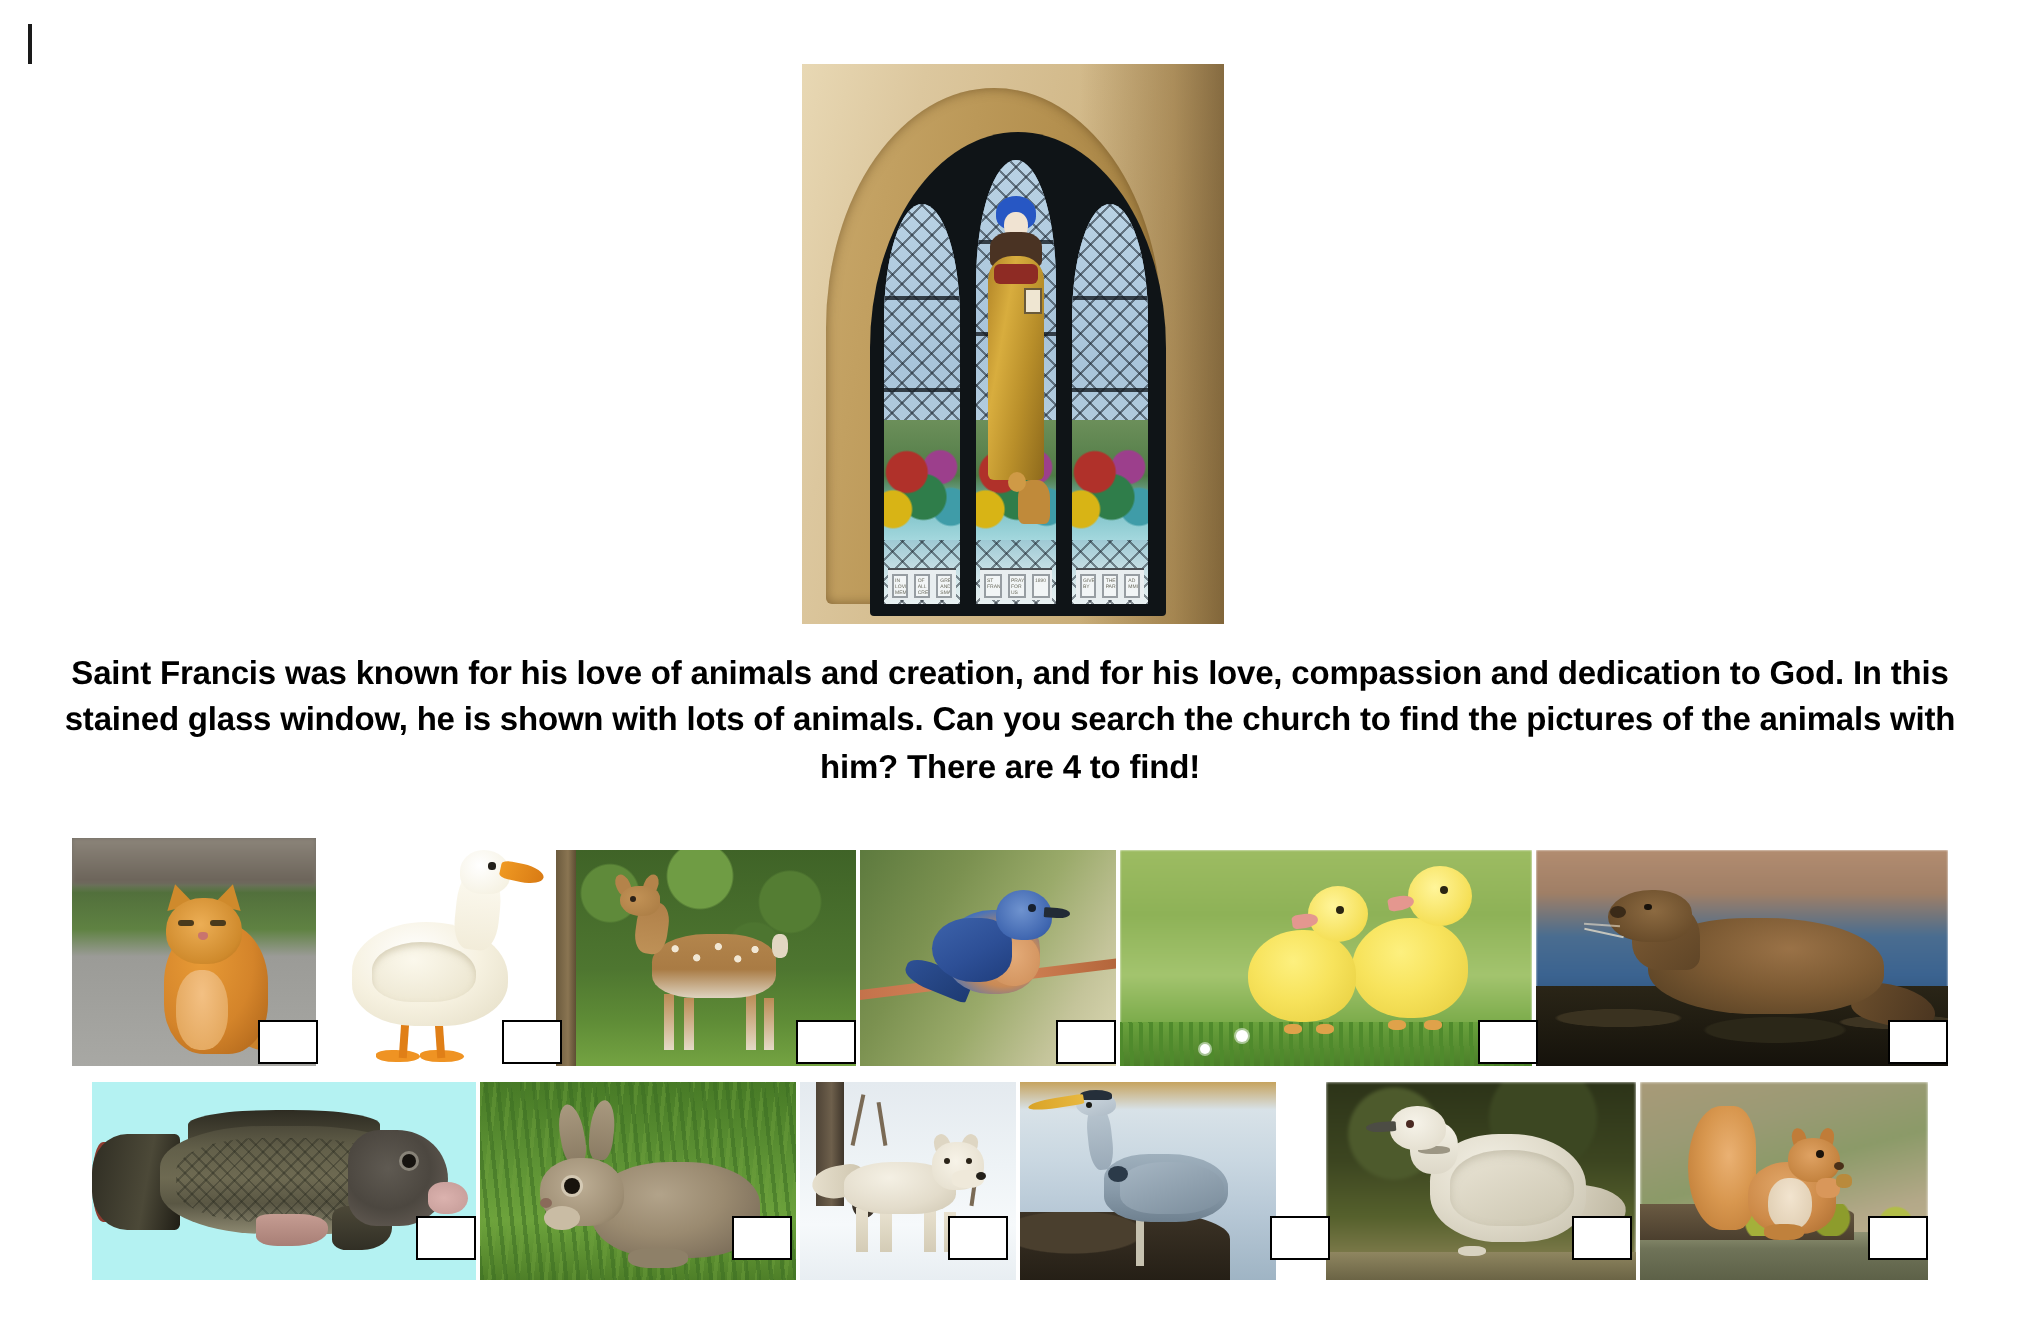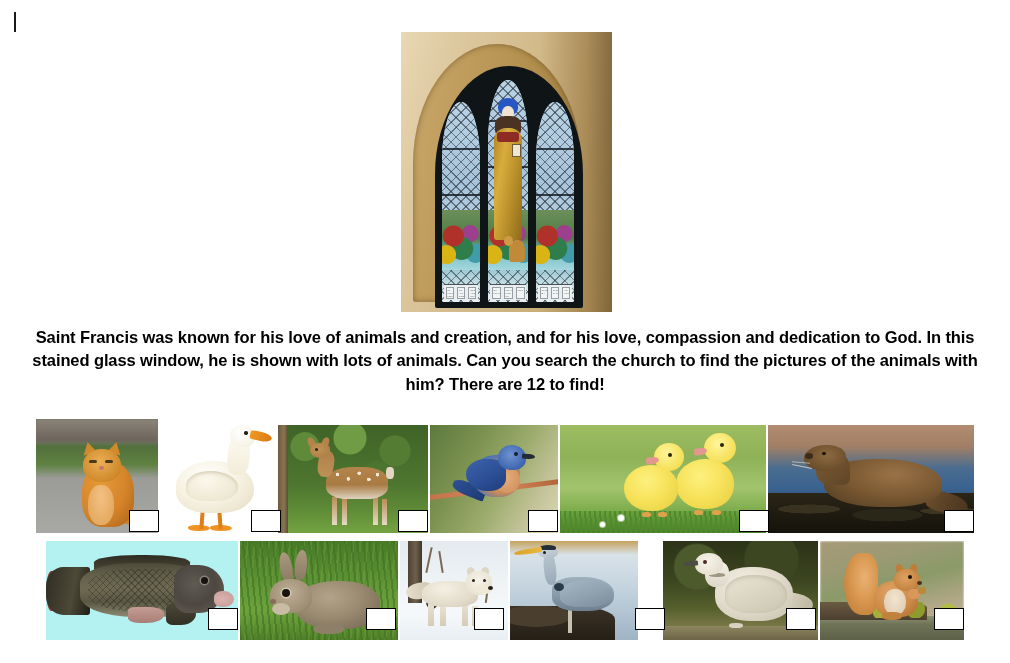--- a/index.html
+++ b/index.html
@@ -497,21 +497,21 @@
             <i>GIVEN BY</i>
             <i>THE PARISH</i>
             <i>AD MMII</i>
           </div>
         </div>
 
       </div>
     </div>
   </div>
 
-  <div class="instructions">Saint Francis was known for his love of animals and creation, and for his love, compassion and dedication to God. In this stained glass window, he is shown with lots of animals. Can you search the church to find the pictures of the animals with him? There are 12 to find!</div>
+  <div class="instructions">Saint Francis was known for his love of animals and creation, and for his love, compassion and dedication to God. In this stained glass window, he is shown with lots of animals. Can you search the church to find the pictures of the animals with him? There are 4 to find!</div>
 
   <div class="photo p-cat">
     <div class="cat-bg"></div>
     <div class="cat-tail"></div>
     <div class="cat-body"></div>
     <div class="cat-chest"></div>
     <div class="cat-ear le"></div>
     <div class="cat-ear re"></div>
     <div class="cat-head"></div>
     <div class="cat-eye le"></div>

